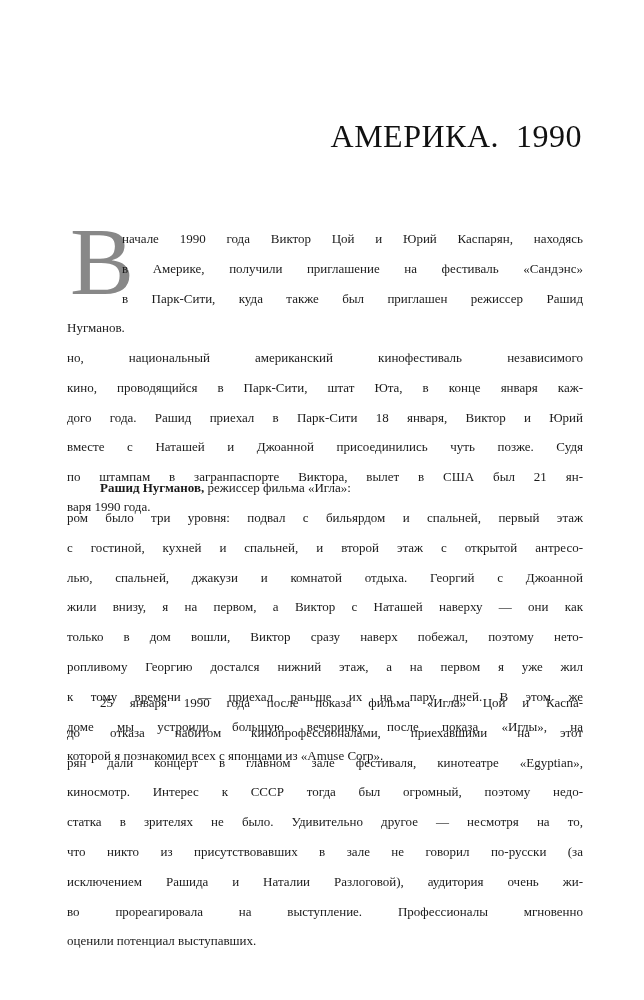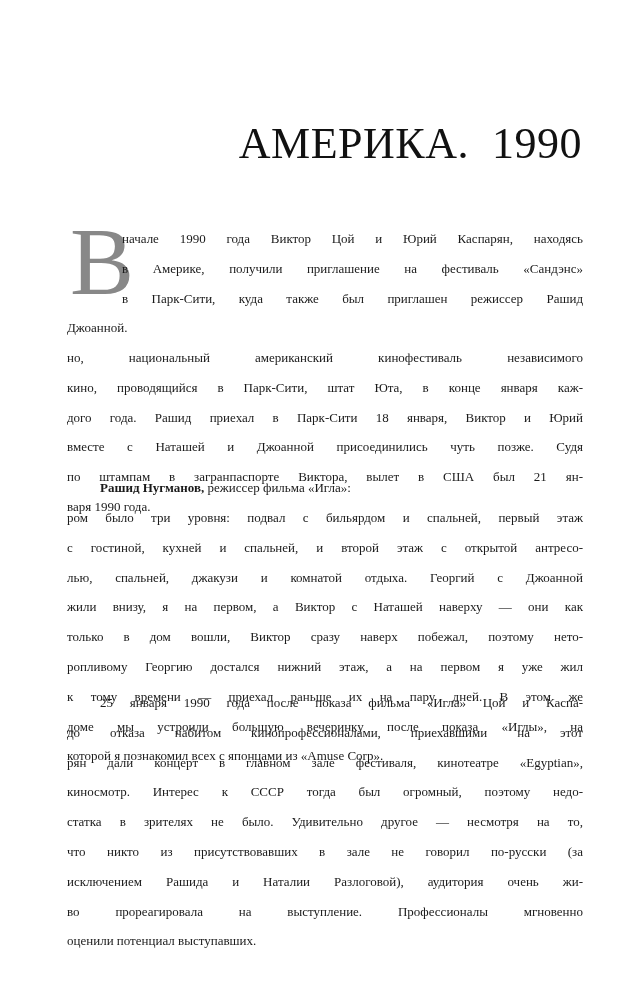--- a/index.html
+++ b/index.html
@@ -1,18 +1,18 @@
 <!DOCTYPE html>
 <html><head>
 <meta charset="utf-8">
 <style>
   html, body { margin: 0; padding: 0; background: #ffffff; }
   body { width: 644px; height: 1000px; position: relative; overflow: hidden;
          font-family: "DejaVu Serif", "Liberation Serif", serif; color: #1a1a1a; }
-  .title { position: absolute; right: 62px; top: 118px; font-size: 44px; letter-spacing: 0.5px;
+  .title { position: absolute; right: 62px; top: 118px; font-size: 32px; letter-spacing: 0.5px;
            font-family: "Liberation Serif", "DejaVu Serif", serif; color: #111; white-space: pre; margin-left: 40px; }
   .text { position: absolute; left: 67px; width: 516px; font-size: 13px; line-height: 29.8px;
           font-family: "Liberation Serif", "DejaVu Serif", serif; }
   .line { display: block; height: 29.8px; text-align: justify; text-align-last: justify; white-space: nowrap; }
   .line.last { text-align-last: left; }
   .line.indent { padding-left: 33px; }
   .dropcap { position: absolute; left: 70px; top: 222px; font-size: 96px; line-height: 80px; color: #888;
              font-family: "Liberation Serif", "DejaVu Serif", serif; }
   .dc-line { padding-left: 55px; }
   b { font-weight: bold; }
@@ -21,21 +21,21 @@
 <body>
 
 <div class="title">АМЕРИКА.  1990</div>
 
 <div class="dropcap">В</div>
 
 <div class="text" style="top:224px;">
   <span class="line dc-line">начале 1990 года Виктор Цой и Юрий Каспарян, находясь</span>
   <span class="line dc-line">в Америке, получили приглашение на фестиваль «Сандэнс»</span>
   <span class="line dc-line">в Парк-Сити, куда  также был приглашен режиссер Рашид</span>
-  <span class="line last">Джоанной.</span>
+  <span class="line last">Нугманов.</span>
 </div>
 
 <div class="text" style="top:343px;">
   <span class="line">но, национальный американский кинофестиваль независимого</span>
   <span class="line">кино, проводящийся в Парк-Сити, штат Юта, в конце января каж-</span>
   <span class="line">дого года. Рашид приехал в Парк-Сити 18 января, Виктор и Юрий</span>
   <span class="line">вместе с Наташей и Джоанной присоединились чуть позже. Судя</span>
   <span class="line">по штампам в загранпаспорте Виктора, вылет в США был 21 ян-</span>
   <span class="line last">варя 1990 года.</span>
 </div>

